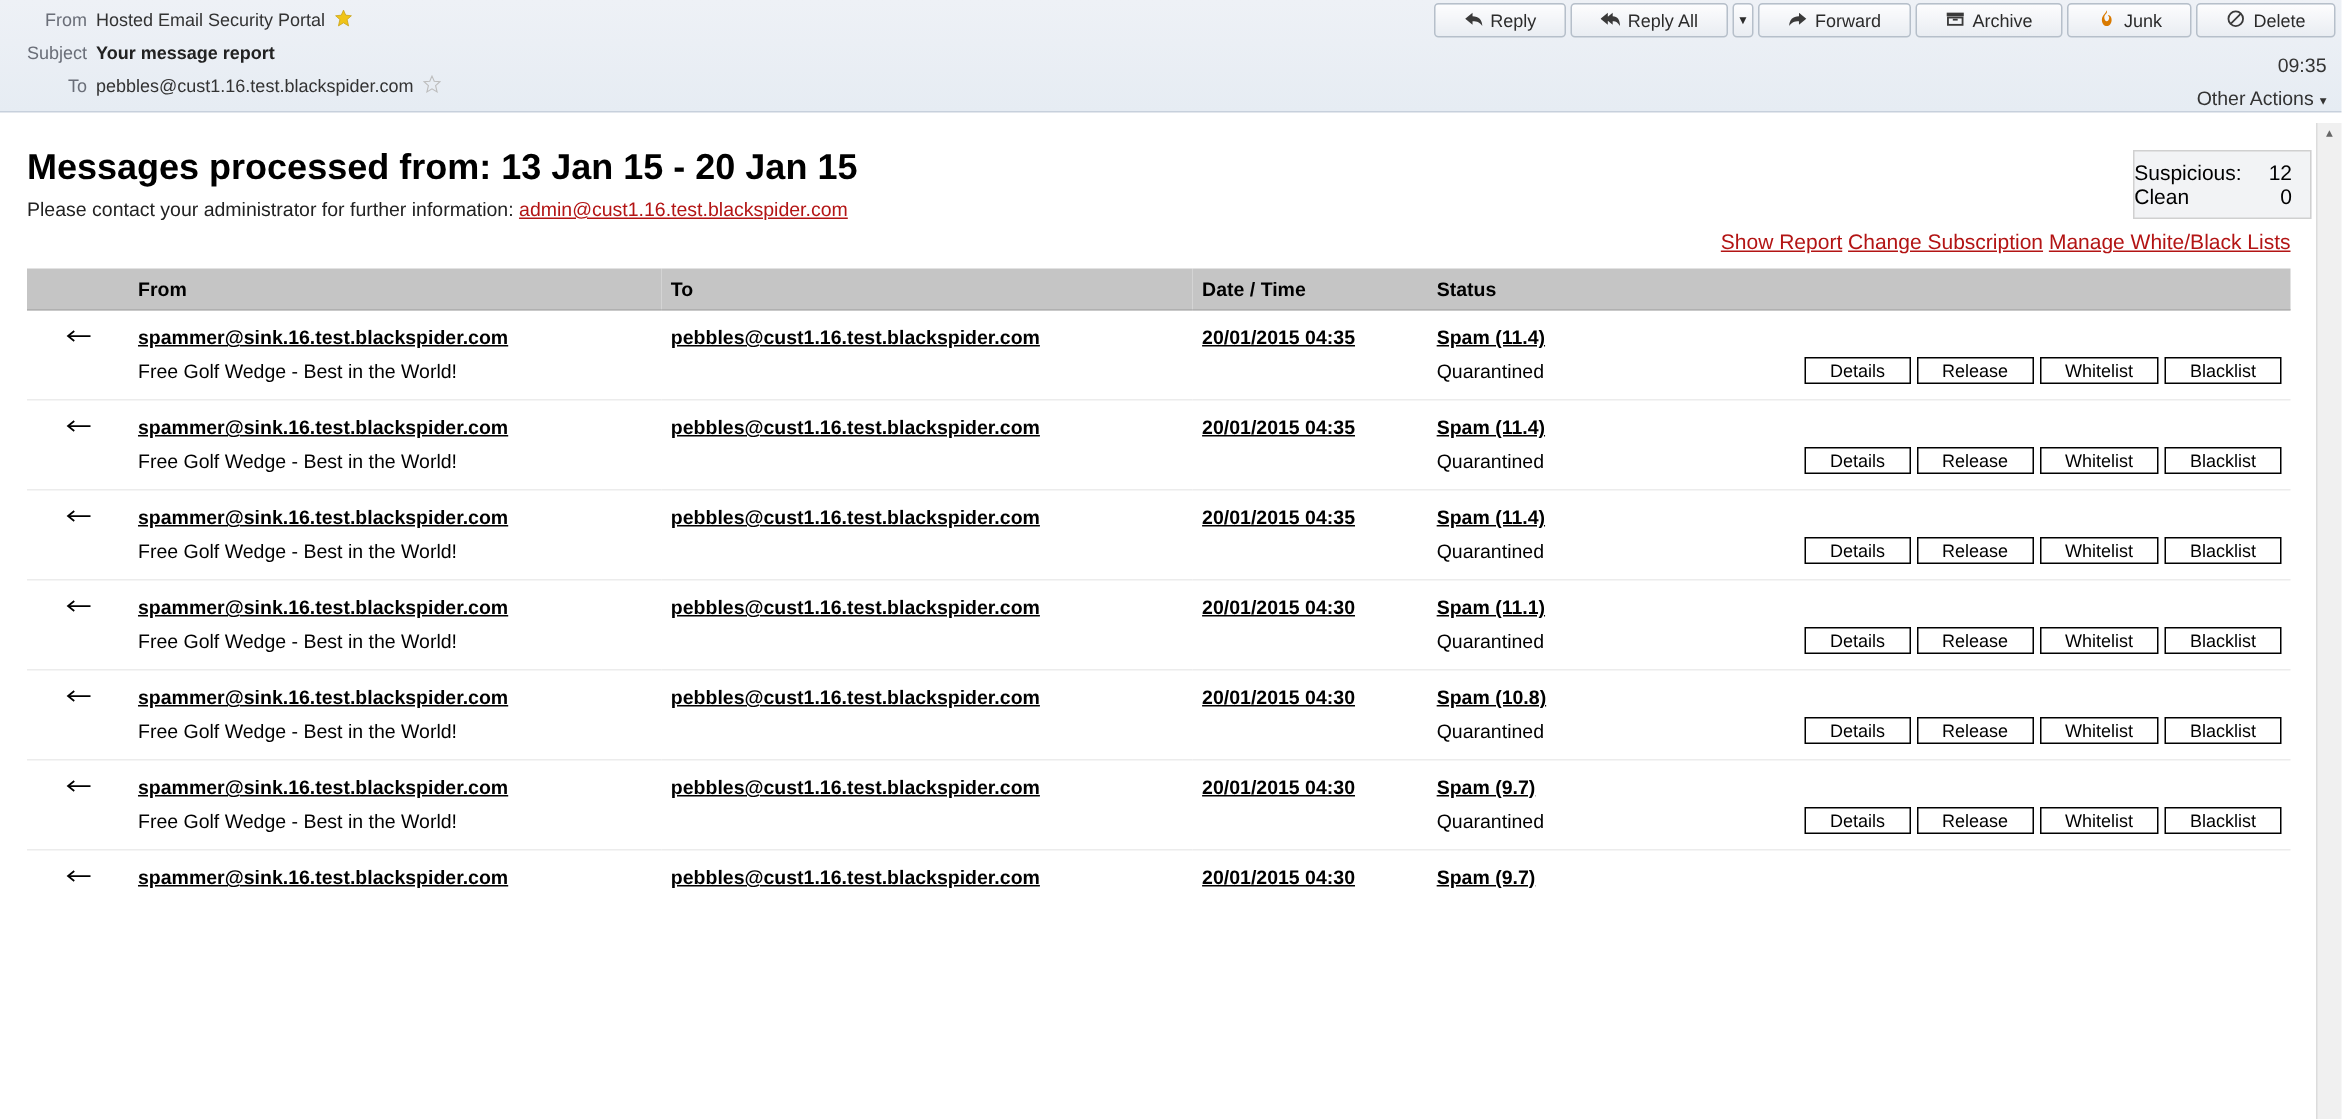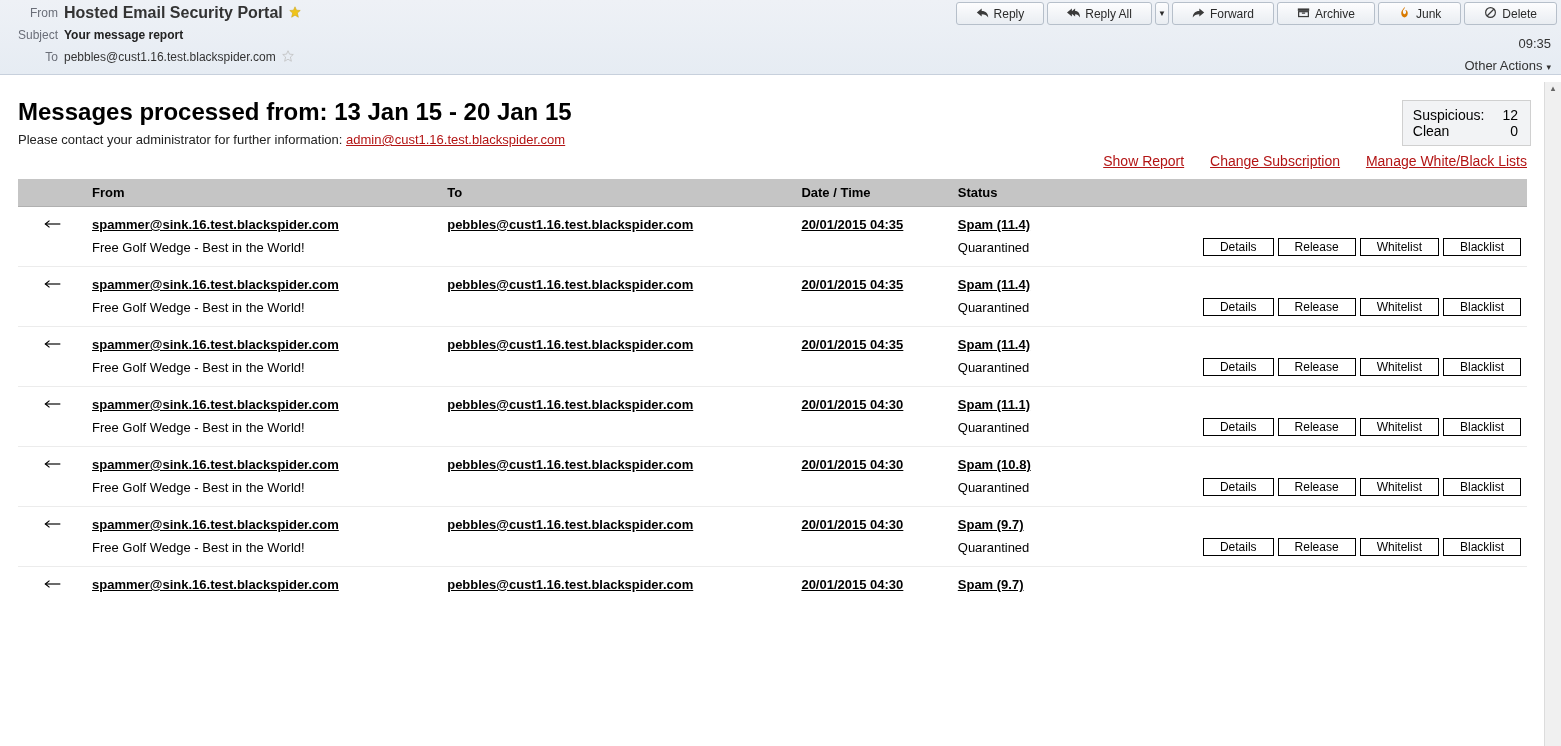--- a/index.html
+++ b/index.html
@@ -2,21 +2,21 @@
 <html><head>
 <meta charset="utf-8">
 <style>
   html, body { margin:0; padding:0; font-family: "Segoe UI", Tahoma, Verdana, sans-serif; font-size:13px; color:#000; }
   body { background:#fff; width:1561px; height:746px; overflow:hidden; position:relative; }
 
   
   .hdr-pane { background:linear-gradient(#eef1f6,#e6ecf3); border-bottom:1px solid #c7d0dc; padding:2px 4px 6px 14px; position:relative; }
   .hdr-row { display:flex; align-items:center; min-height:22px; gap:6px; font-size:12px;}
   .hdr-label { color:#6a6e78; width:44px; text-align:right; }
-  .hdr-from { font-size:16px; color:#333;font-weight:bold;}
+  .hdr-from { font-size:12px; color:#333;}
   .hdr-subject { font-weight:bold; color:#222; }
   .hdr-to { color:#333; }
   .star-icon svg { width:12px;height:12px; vertical-align:-1px;}
   .time { position:absolute; right:10px; top:36px; font-size:13px; color:#333; }
   .other-actions { position:absolute; right:10px; top:58px; font-size:13px; color:#333; }
   .other-actions .caret { margin-left:4px; font-size:9px;}
   
   .toolbar { position:absolute; right:4px; top:2px; display:flex; gap:3px; }
   .tb-btn { display:flex; align-items:center; gap:5px; background:linear-gradient(#fdfdfe,#e9edf2); border:1px solid #b6bfca; border-radius:3px; padding:3px 19px; font-size:12px; color:#2b2b2b; cursor:pointer; line-height:1;}
   .tb-drop { width:14px; justify-content:center; padding:3px 4px; }
@@ -26,28 +26,28 @@
   .viewport { position:absolute; left:0; right:16px; top:82px; bottom:0; overflow:auto; }
   .scrollbar-fake { position:absolute; right:0; top:82px; bottom:0; width:16px; background:#f0f0f0; border-left:1px solid #dcdcdc;}
   .scrollbar-fake::before { content:"▴"; font-size:9px; color:#666; display:block; text-align:center; padding-top:1px;}
   .report { padding:6px 18px 20px 18px; font-family: Tahoma, Verdana, sans-serif;}
 
   .report h1 { font-family: "Trebuchet MS", Verdana, sans-serif; font-size:24px; font-weight:bold; margin:10px 0 6px 0;}
   .report h2 { font-family: "Trebuchet MS", Verdana, sans-serif; font-size:18px; font-weight:bold; margin:6px 0 10px 0;}
   .admin-line { font-family: "Trebuchet MS", Verdana, sans-serif; font-size:13px; color:#222; }
   .admin-line a { color:#b31414; text-decoration:underline;}
 
-  .counts-box { position:absolute; right:30px; top:100px; border:1px solid #d0d0d0; background:#f2f3f5; padding:6px 12px 6px 10px; font-size:14px;}
+  .counts-box { position:absolute; right:20px; top:100px; border:1px solid #d0d0d0; background:#f2f3f5; padding:6px 12px 6px 0; font-size:14px;}
   .counts-row { display:flex; gap:18px; justify-content:space-between; min-width:88px;}
 
   .yellow-banner { width:750px; margin:22px auto 6px auto; background:#f7ee6e; border:1px solid #cfc645; text-align:center; padding:12px 8px; font-family: Arial, sans-serif; font-size:15px;}
   .yellow-banner a { color:#b31414; font-weight:bold; text-decoration:underline;}
 
   .top-links { text-align:right; margin:6px 0 10px 0; font-size:14px; font-family: Arial, sans-serif;}
-  .top-links a { color:#b31414; text-decoration:underline; margin-left:22px;}
+  .top-links a { color:#b31414; text-decoration:underline; }
 
   .section-title { font-family:"Trebuchet MS", Verdana, sans-serif; font-size:18px; font-weight:bold; margin:10px 0 6px 0;}
   table.grid { width:100%; border-collapse:collapse; font-family: Arial, sans-serif; font-size:13px;}
   table.grid thead th { background:#c5c5c5; text-align:left; font-weight:bold; padding:6px 6px; border-bottom:1px solid #b0b0b0;}
   table.grid thead th:first-child { width:56px;}
   table.grid tbody tr.primary td { font-weight:bold; padding:10px 6px 2px 6px; border-top:1px solid #ececec;text-decoration:underline;}
   table.grid tbody tr.secondary td { padding:4px 6px 10px 6px; }
   table.grid tbody tr:first-child td { border-top:none;}
   .arrow-cell { text-align:center; vertical-align:top; width:56px;}
   .arrow-cell svg { width:20px;height:10px;}

